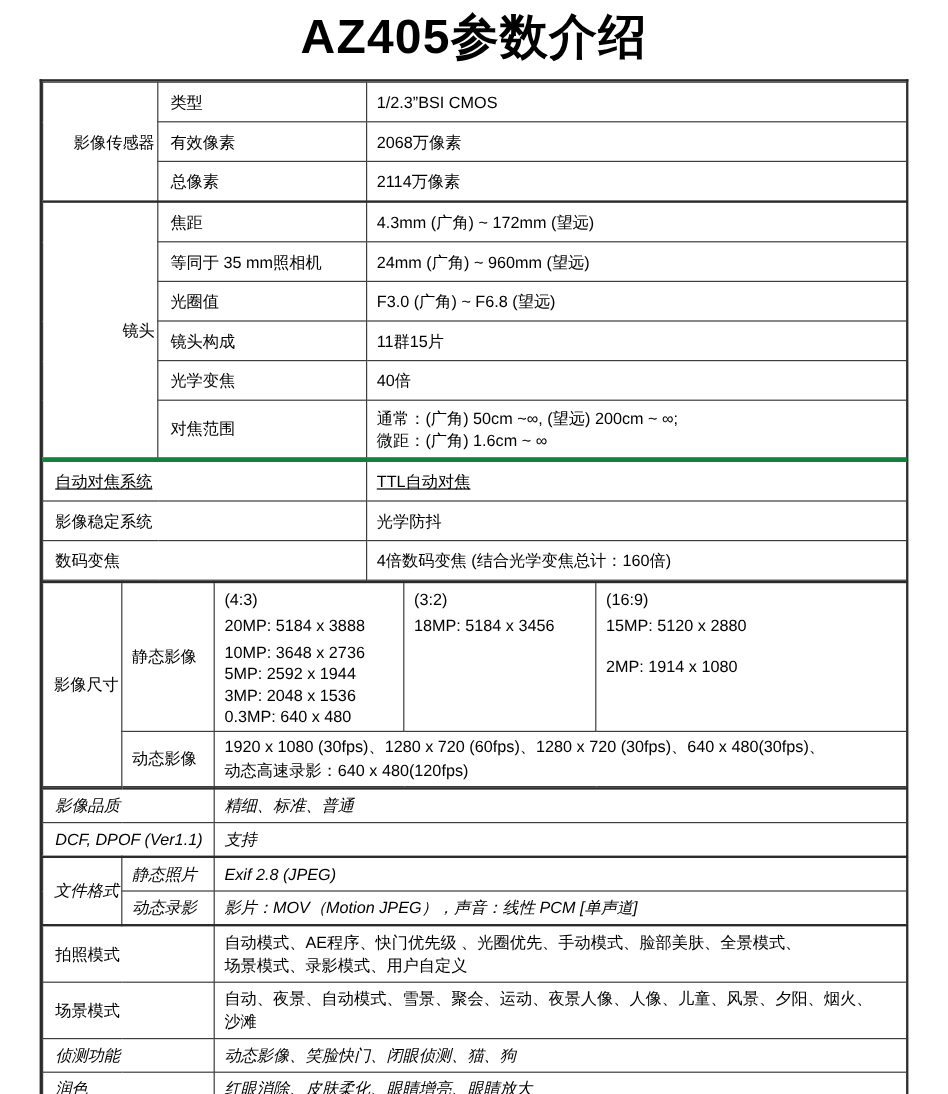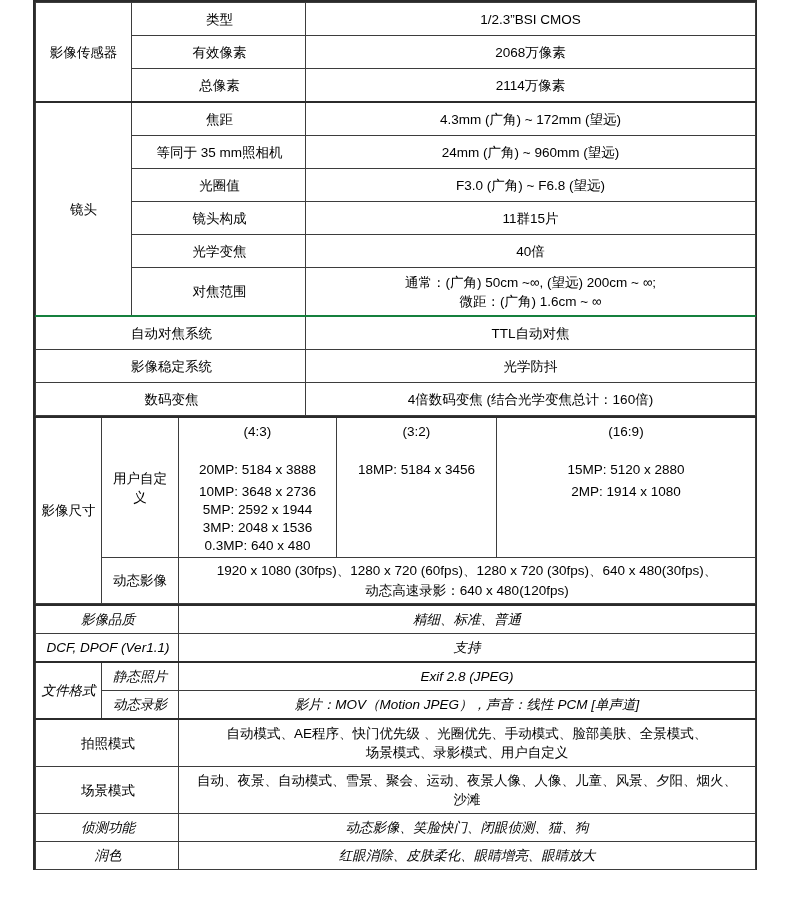--- a/index.html
+++ b/index.html
@@ -2,43 +2,44 @@
 <html><head>
 <meta charset="utf-8">
 <style>
   html,body{margin:0;padding:0;background:#ffffff;width:790px;height:912px;overflow:hidden;
     font-family:"Liberation Sans","DejaVu Sans",sans-serif;color:#000;}
   .title{margin:0;height:66px;line-height:62px;text-align:center;font-size:40px;font-weight:700;
     letter-spacing:1px;color:#000;}
   .spec{margin-left:33px;width:724px;box-sizing:border-box;border:2px solid #2b2b2b;border-bottom:none;}
   table{border-collapse:collapse;table-layout:fixed;width:720px;font-size:13.5px;}
   table + table{border-top:2px solid #2b2b2b;}
-  td{border:1px solid #3d3d3d;padding:2px 8px;vertical-align:middle;line-height:19px;overflow:hidden;text-align:center;}
-  td.g{text-align:center;padding:2px 2px;}
+  td{border:1px solid #3d3d3d;padding:2px 8px;vertical-align:middle;line-height:19px;overflow:hidden;}
+  td.g{text-align:right;padding:2px 2px;}
   td.l{padding-left:10px;}
   td.v{padding-left:8px;white-space:pre-line;}
   td.sl{padding-left:8px;}
   tr.h31 td{height:28px;}
   tr.h46 td{height:43px;}
   tr.h26 td{height:23px;font-style:italic;}
   tr.h45 td{height:42px;}
   td.asp{vertical-align:top;padding-top:5px;line-height:18px;}
-  .asp .hd{margin-bottom:20px;}
+  .asp .hd{margin-bottom:4px;}
   .asp .p1{margin-bottom:4px;}
-  .asp .p1b{margin-bottom:4px;}
+  .asp .p1b{margin-bottom:16px;}
   .asp .rest{white-space:pre-line;}
   tr.still td{height:115px;}
   tr.video td{height:41px;}
   tr.video td.v{line-height:20px;}
 </style>
 </head>
 <body>
 
 <div class="page">
 
+  <h1 class="title">AZ405参数介绍</h1>
 
   <div class="spec">
 
     <table>
       <colgroup>
           <col style="width:96px">
           <col style="width:174px">
           <col style="width:450px">
         </colgroup>
       <tbody>
@@ -74,21 +75,21 @@
       </tr>
       <tr class="h31">
         <td class="l">光学变焦</td>
         <td class="v">40倍</td>
       </tr>
       <tr class="h46">
         <td class="l">对焦范围</td>
         <td class="v">通常：(广角) 50cm ~∞, (望远) 200cm ~ ∞;
 微距：(广角) 1.6cm ~ ∞</td>
       </tr>
-      <tr class="h31" style="border-top:2px solid #15803d;">
+      <tr class="h31" style="border-top:4px solid #15803d;text-decoration:underline;">
         <td class="l" colspan="2">自动对焦系统</td>
         <td class="v">TTL自动对焦</td>
       </tr>
       <tr class="h31">
         <td class="l" colspan="2">影像稳定系统</td>
         <td class="v">光学防抖</td>
       </tr>
       <tr class="h31">
         <td class="l" colspan="2">数码变焦</td>
         <td class="v">4倍数码变焦 (结合光学变焦总计：160倍)</td>
@@ -100,21 +101,21 @@
       <colgroup>
           <col style="width:66px">
           <col style="width:77px">
           <col style="width:158px">
           <col style="width:160px">
           <col style="width:259px">
         </colgroup>
       <tbody>
           <tr class="still">
         <td class="g" rowspan="2">影像尺寸</td>
-        <td class="sl">用户自定义</td>
+        <td class="sl">静态影像</td>
         <td class="asp">
           <div class="hd">(4:3)</div>
           <div class="p1">20MP: 5184 x 3888</div>
           <div class="rest">10MP: 3648 x 2736
 5MP: 2592 x 1944
 3MP: 2048 x 1536
 0.3MP: 640 x 480</div>
         </td>
         <td class="asp">
           <div class="hd">(3:2)</div>

